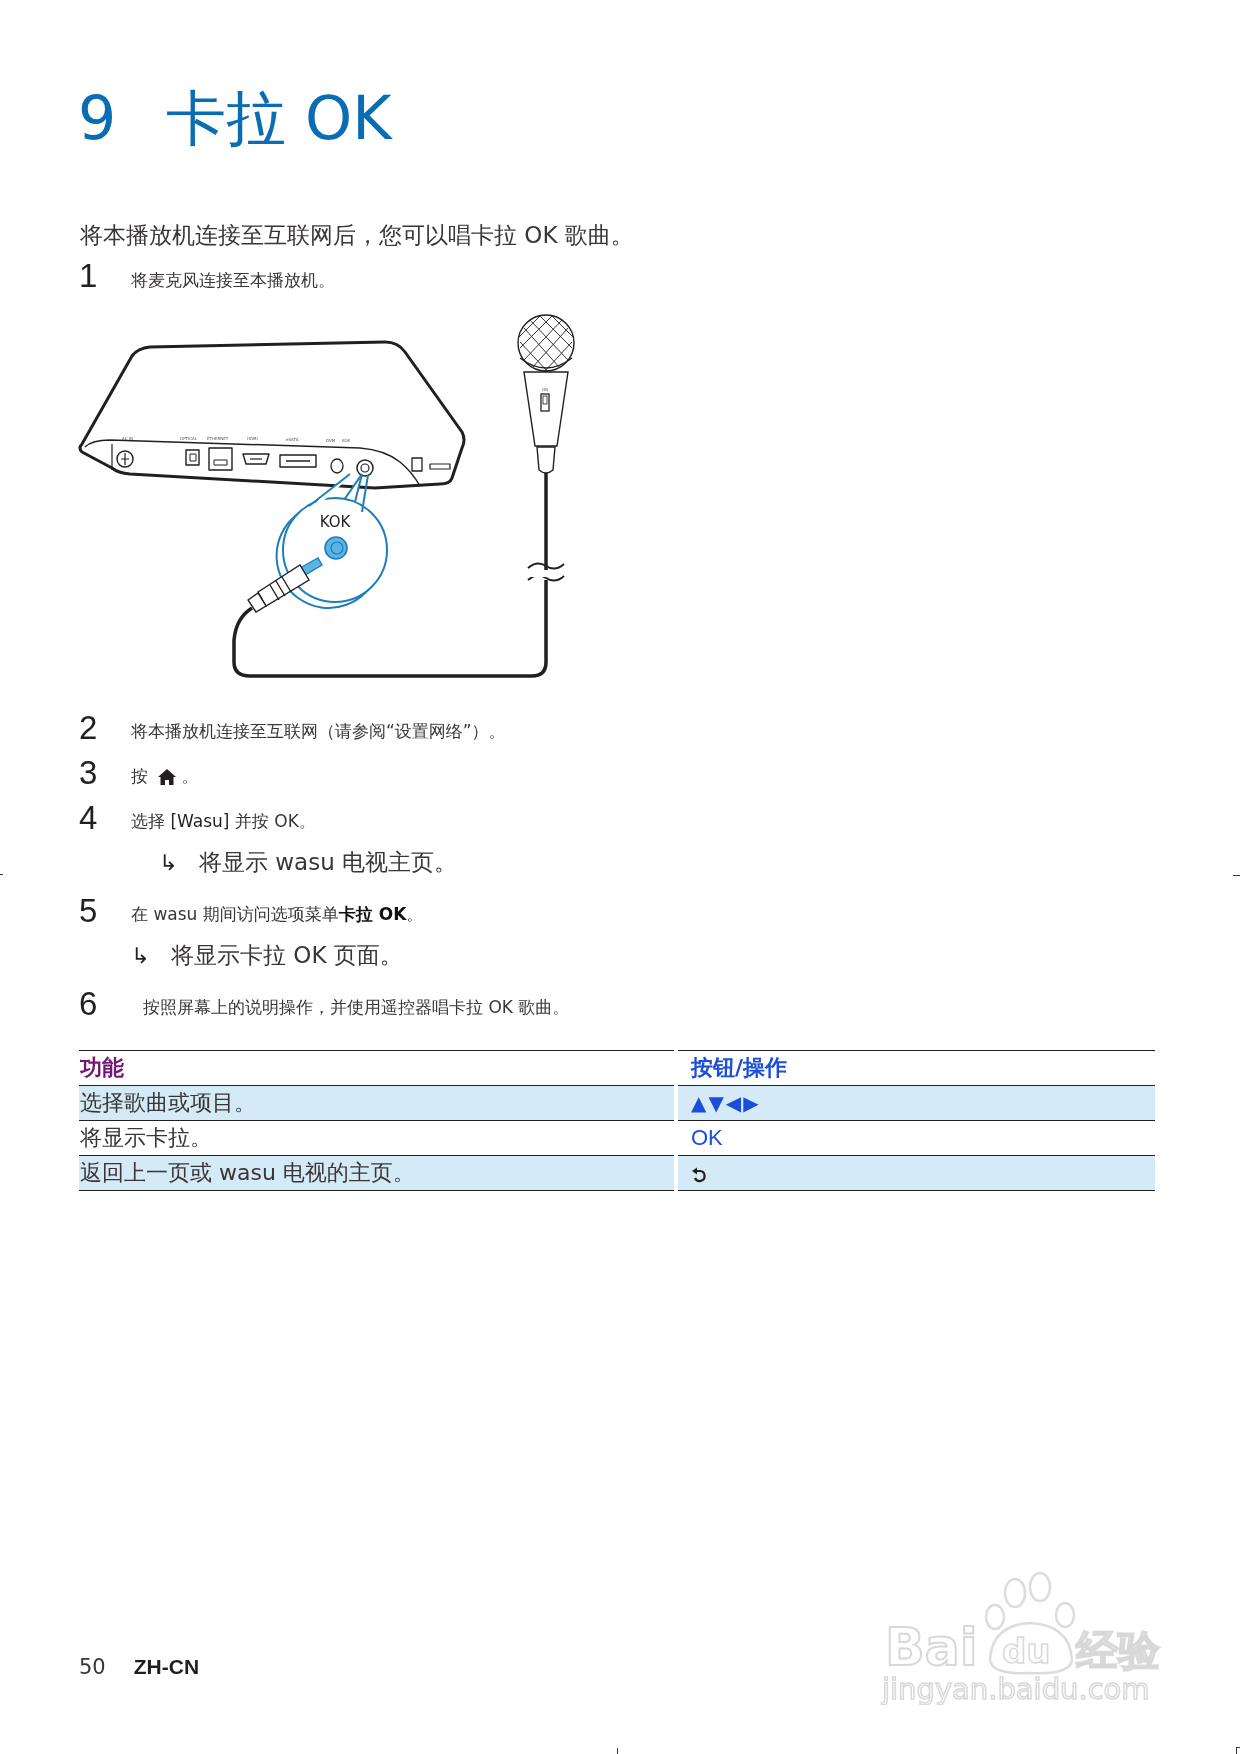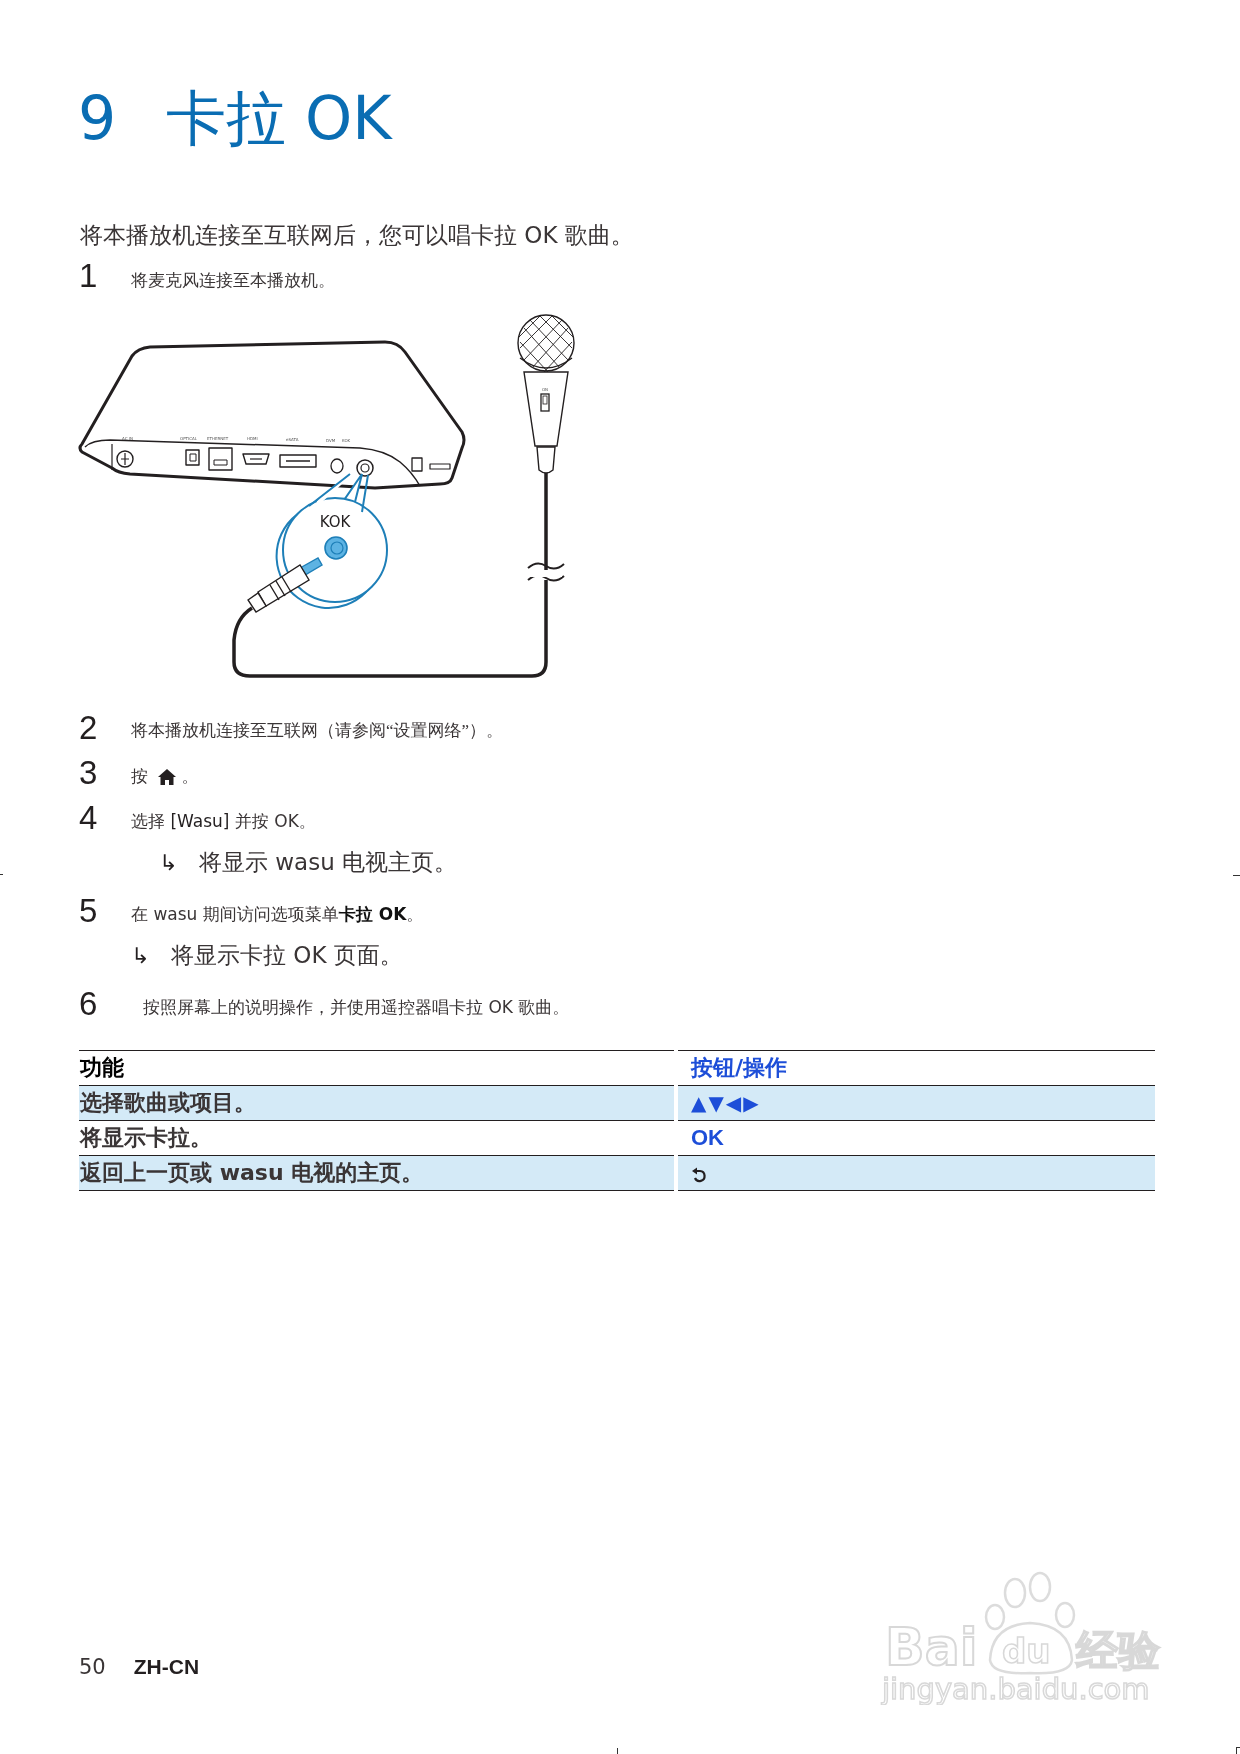--- a/index.html
+++ b/index.html
@@ -13,22 +13,22 @@
   .step-num { position:absolute; left:79px; font-size:33px; line-height:36px; color:#231f20;
               font-family:"Liberation Sans","DejaVu Sans",sans-serif; }
   .step-text { position:absolute; left:131px; font-size:17px; line-height:28px; color:#3a3536; white-space:nowrap; }
   .step-text b { color:#231f20; font-weight:normal; }
   .step-text .strong { color:#111; font-weight:bold; }
   .sub { position:absolute; left:131px; font-size:23px; line-height:28px; color:#3a3536; white-space:nowrap; }
   .sub .arrow { display:inline-block; width:40px; color:#231f20; font-size:22px; }
   .home-glyph { display:inline-block; vertical-align:middle; margin:0 4px; }
   table.fn { position:absolute; left:79px; top:1050px; width:1076px; border-collapse:collapse; }
   table.fn td, table.fn th { font-size:22px; height:34px; padding:0 1px; text-align:left;
-       border-top:1.5px solid #231f20; color:#3a3536; font-weight:bold; white-space:nowrap; }
-  table.fn th { color:#000000; font-weight:bold; }
+       border-top:1.5px solid #231f20; color:#3a3536; font-weight:normal; white-space:nowrap; }
+  table.fn th { color:#701a75; font-weight:bold; }
   table.fn tr:last-child td { border-bottom:1.5px solid #231f20; }
   table.fn td.c1, table.fn th.c1 { width:593px; border-right:4px solid #fff; }
   table.fn td.c2, table.fn th.c2 { padding-left:13px; color:#1d4ed8; }
   table.fn tr.shade td { background:#d4eaf7; }
   .footer { left:79px; top:1655px; font-size:21px; color:#3a3536; white-space:nowrap; }
   .footer .lang { margin-left:28px; color:#231f20; font-weight:bold; font-family:"Liberation Sans",sans-serif; }
   .mark { position:absolute; background:#333; }
   .wm { position:absolute; left:880px; top:1565px; width:290px; height:140px; opacity:0.9; }
 </style>
 </head>
@@ -111,21 +111,21 @@
       <path d="M524,328 L560,368 M530,320 L568,360 M540,316 L572,348 M520,342 L548,372 M552,316 L574,338"></path>
       <path d="M568,328 L532,368 M562,320 L524,360 M552,316 L520,348 M572,342 L544,372 M540,316 L518,338"></path>
     </g>
     <rect x="541" y="394" width="8" height="17" stroke-width="1.3"></rect>
     <rect x="543" y="396" width="4" height="8" fill="#fff" stroke-width="0.8"></rect>
   </g>
   <text x="545" y="391" text-anchor="middle" font-size="4" fill="#555" font-family="DejaVu Sans, sans-serif">ON</text>
 </svg>
 
 <div class="step-num" style="top:710px;">2</div>
-<div class="step-text" style="top:717px;font-family:Liberation Serif, serif;">将本播放机连接至互联网（请参阅“设置网络”）。</div>
+<div class="step-text" style="top:717px;">将本播放机连接至互联网（请参阅“设置网络”）。</div>
 
 <div class="step-num" style="top:755px;">3</div>
 <div class="step-text" style="top:762px;">
   <span>按</span>
   <svg class="home-glyph" width="20" height="18" viewBox="0 0 20 18">
     <path d="M10,1 L19,9 L16.5,9 L16.5,17 L12,17 L12,12 L8,12 L8,17 L3.5,17 L3.5,9 L1,9 Z" fill="#231f20"></path>
   </svg><span>。</span>
 </div>
 
 <div class="step-num" style="top:800px;">4</div>

